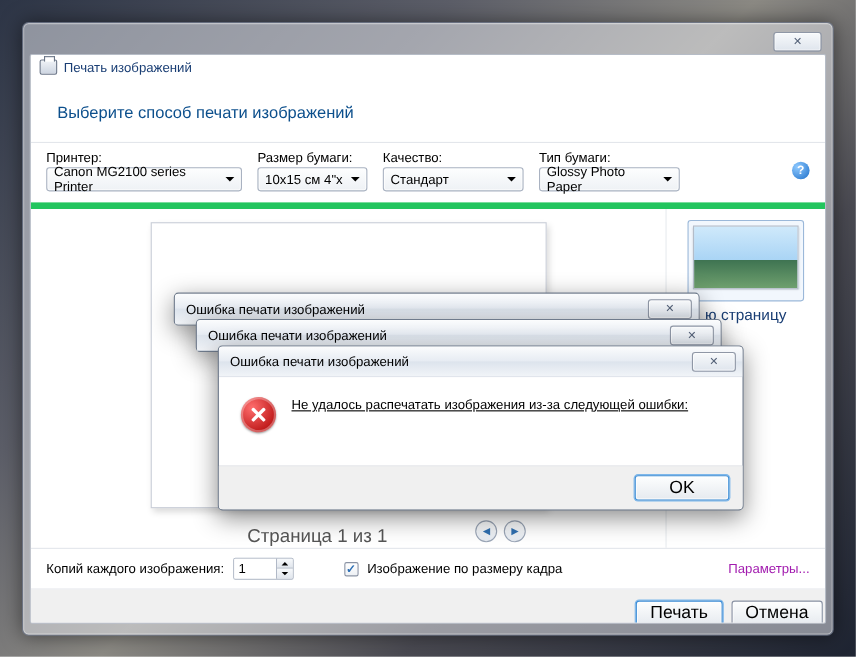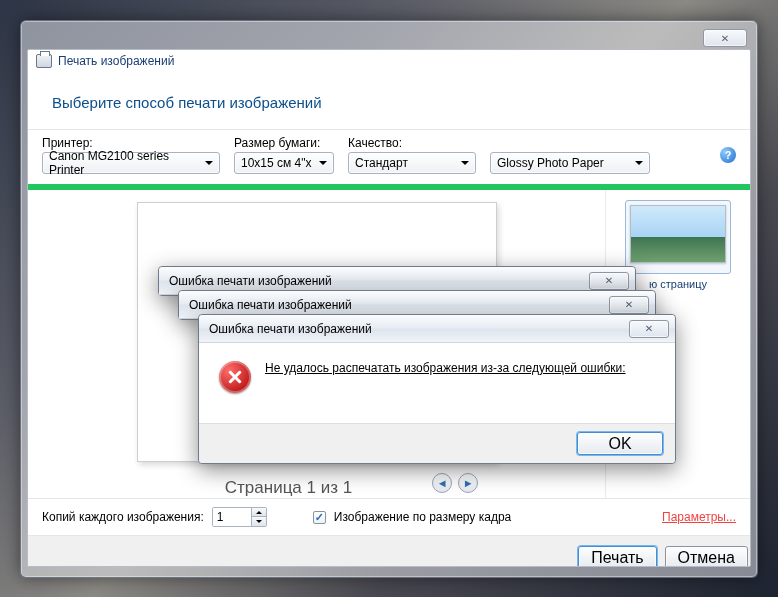--- a/index.html
+++ b/index.html
@@ -144,21 +144,21 @@
     box-shadow:0 1px 2px rgba(0,0,0,0.2);
     margin-bottom:6px;
   }
   .thumb-wrap {
     border:1px solid #9bb8d9;
     padding:4px;
     border-radius:3px;
     background:#f2f7fd;
   }
   .thumb-label {
-    font-size:11px; text-align:center; color:#1a3e74; margin-top:4px;
+    font-size:14px; text-align:center; color:#1a3e74; margin-top:4px;
   }
   .bottom-row {
     display:flex; align-items:center;
     padding: 8px 14px;
     gap:8px;
     border-bottom:1px solid #e3e6eb;
   }
   .spin {
     display:flex; align-items:center;
     border:1px solid #a9b2c1; border-radius:2px;
@@ -180,21 +180,21 @@
   }
   .spin-btn:first-child{border-bottom:1px solid #a9b2c1;}
   .tri-up{border-left:3px solid transparent;border-right:3px solid transparent;border-bottom:3px solid #000;}
   .tri-dn{border-left:3px solid transparent;border-right:3px solid transparent;border-top:3px solid #000;}
   .checkbox {
     width:13px;height:13px;border:1px solid #8a93a4;border-radius:2px;
     background:linear-gradient(#fff,#eef1f5);
     display:inline-flex;align-items:center;justify-content:center;
     color:#2d6fb5;font-size:11px;font-weight:bold;
   }
-  .link { color:#ef4444; text-decoration:underline; cursor:pointer; margin-left:auto; }
+  .link { color:#a21caf; cursor:pointer; margin-left:auto; }
   .action-row {
     display:flex; justify-content:flex-end; gap:8px;
     padding:10px 2px; background:#f0f0f0;
   }
   .btn {
     min-width:74px; height:23px;
     border:1px solid #8a93a4; border-radius:3px;
     background:linear-gradient(#fdfefe,#e6eaef);
     font-size:16px; text-align:center;
     padding:0 12px;
@@ -281,21 +281,22 @@
           <span>10x15 см 4"x</span>
         </div>
       </div>
       <div class="ctl-group">
         <span class="ctl-label">Качество:</span>
         <div class="combo" style="width:128px">
           <span>Стандарт</span>
         </div>
       </div>
       <div class="ctl-group">
-        <div class="combo" style="width:160px">
+        <span class="ctl-label">Тип бумаги:</span>
+        <div class="combo" style="width:128px">
           <span>Glossy Photo Paper</span>
         </div>
       </div>
       <div class="help-icon">?</div>
     </div>
 
     <div class="body-area">
       <div class="preview-pane">
         <div class="page-preview"></div>
         <div style="display:flex;align-items:center;gap:10px;margin-top:8px">

